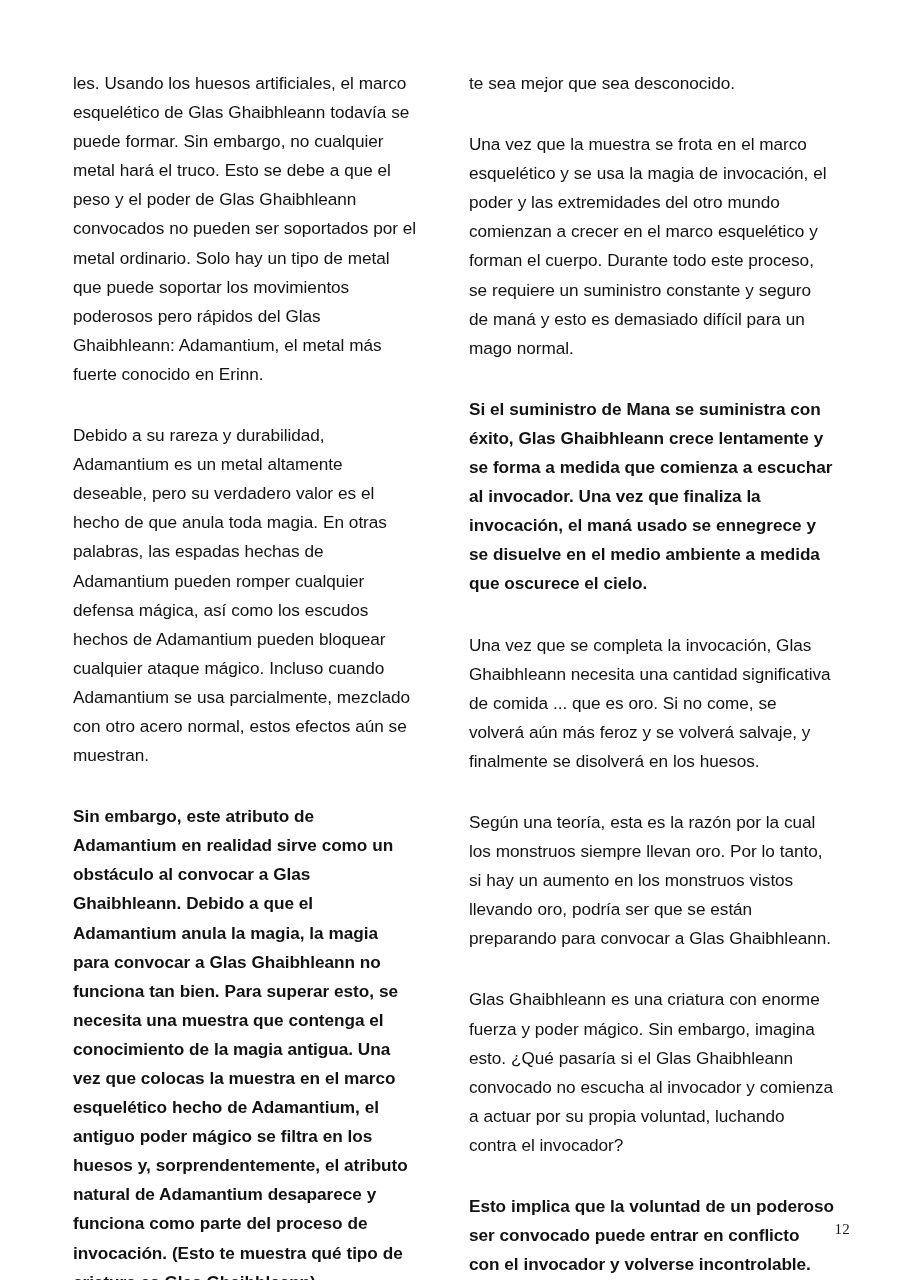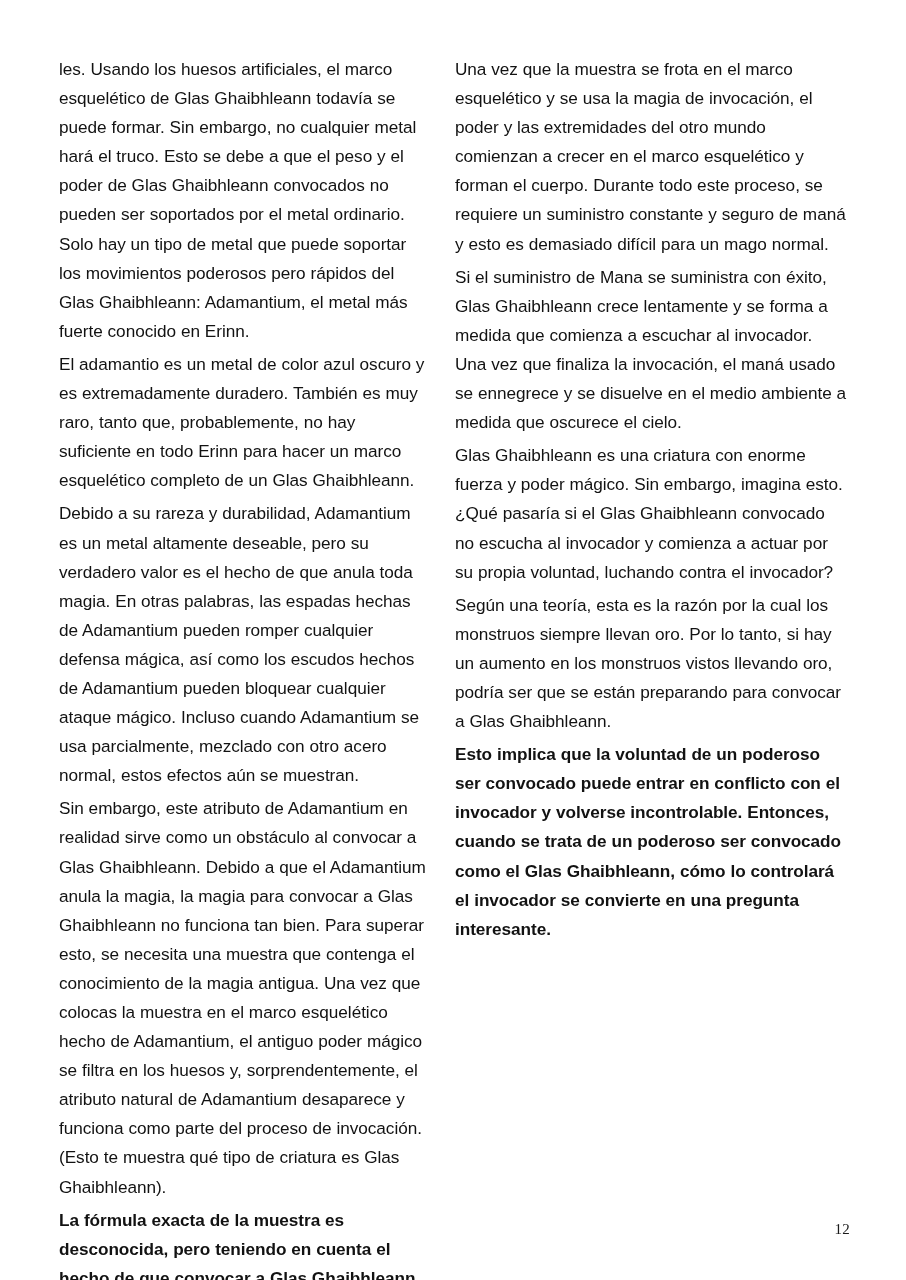--- a/index.html
+++ b/index.html
@@ -37,66 +37,67 @@
   }
   .column {
     width: 375px;
     display: flex;
     flex-direction: column;
   }
   .column-left { width: 376px; }
   .column-right { width: 397px; }
 
   p.para {
-    margin: 2px;
+    margin: 16px;
     font-size: 17.2px;
     line-height: 29.1px;
     letter-spacing: -0.05px;
     text-align: left;
     color: #121212;
     word-spacing: 0.2px;
     -webkit-font-smoothing: antialiased;
   }
   
   .gap-none  { margin-top: 0; }
   .gap-small { margin-top: 11px; }
   .gap-mid   { margin-top: 30px; }
   .gap-large { margin-top: 46px; font-weight: bold; }
-  .gap-xl    { margin-top: 52px; }
+  .gap-xl    { margin-top: 52px; font-weight: bold; }
 
   .page-number {
     position: absolute;
     right: 56px;
     bottom: 42px;
     font-family: Liberation Serif, serif;
     font-size: 15px;
     color: #1a1a1a;
     letter-spacing: 0.3px;
   }
 </style>
 </head>
 <body>
 
 <div class="page">
 
   <div class="columns">
 
     <div class="column column-left">
       <p class="para gap-none">les. Usando los huesos artificiales, el marco esquelético de Glas Ghaibhleann todavía se puede formar. Sin embargo, no cualquier metal hará el truco. Esto se debe a que el peso y el poder de Glas Ghaibhleann convocados no pueden ser soportados por el metal ordinario. Solo hay un tipo de metal que puede soportar los movimientos poderosos pero rápidos del Glas Ghaibhleann: Adamantium, el metal más fuerte conocido en Erinn.</p>
-      <p class="para gap-xl">El adamantio es un metal de color azul oscuro y es extremadamente duradero. También es muy raro, tanto que, probablemente, no hay suficiente en todo Erinn para hacer un marco esquelético completo de un Glas Ghaibhleann.</p>
       <p class="para gap-small">Debido a su rareza y durabilidad, Adamantium es un metal altamente deseable, pero su verdadero valor es el hecho de que anula toda magia. En otras palabras, las espadas hechas de Adamantium pueden romper cualquier defensa mágica, así como los escudos hechos de Adamantium pueden bloquear cualquier ataque mágico. Incluso cuando Adamantium se usa parcialmente, mezclado con otro acero normal, estos efectos aún se muestran.</p>
       <p class="para gap-xl">Sin embargo, este atributo de Adamantium en realidad sirve como un obstáculo al convocar a Glas Ghaibhleann. Debido a que el Adamantium anula la magia, la magia para convocar a Glas Ghaibhleann no funciona tan bien. Para superar esto, se necesita una muestra que contenga el conocimiento de la magia antigua. Una vez que colocas la muestra en el marco esquelético hecho de Adamantium, el antiguo poder mágico se filtra en los huesos y, sorprendentemente, el atributo natural de Adamantium desaparece y funciona como parte del proceso de invocación. (Esto te muestra qué tipo de criatura es Glas Ghaibhleann).</p>
       <p class="para gap-large">La fórmula exacta de la muestra es desconocida, pero teniendo en cuenta el hecho de que convocar a Glas Ghaibhleann puede significar la destrucción de todo el mundo, probablemen-</p>
     </div>
 
     <div class="column column-right">
+      <p class="para gap-none">te sea mejor que sea desconocido.</p>
       <p class="para gap-small">Una vez que la muestra se frota en el marco esquelético y se usa la magia de invocación, el poder y las extremidades del otro mundo comienzan a crecer en el marco esquelético y forman el cuerpo. Durante todo este proceso, se requiere un suministro constante y seguro de maná y esto es demasiado difícil para un mago normal.</p>
       <p class="para gap-xl">Si el suministro de Mana se suministra con éxito, Glas Ghaibhleann crece lentamente y se forma a medida que comienza a escuchar al invocador. Una vez que finaliza la invocación, el maná usado se ennegrece y se disuelve en el medio ambiente a medida que oscurece el cielo.</p>
+      <p class="para gap-mid">Una vez que se completa la invocación, Glas Ghaibhleann necesita una cantidad significativa de comida ... que es oro. Si no come, se volverá aún más feroz y se volverá salvaje, y finalmente se disolverá en los huesos.</p>
+      <p class="para gap-mid">Según una teoría, esta es la razón por la cual los monstruos siempre llevan oro. Por lo tanto, si hay un aumento en los monstruos vistos llevando oro, podría ser que se están preparando para convocar a Glas Ghaibhleann.</p>
       <p class="para gap-small">Glas Ghaibhleann es una criatura con enorme fuerza y poder mágico. Sin embargo, imagina esto. ¿Qué pasaría si el Glas Ghaibhleann convocado no escucha al invocador y comienza a actuar por su propia voluntad, luchando contra el invocador?</p>
-      <p class="para gap-mid">Según una teoría, esta es la razón por la cual los monstruos siempre llevan oro. Por lo tanto, si hay un aumento en los monstruos vistos llevando oro, podría ser que se están preparando para convocar a Glas Ghaibhleann.</p>
       <p class="para gap-large">Esto implica que la voluntad de un poderoso ser convocado puede entrar en conflicto con el invocador y volverse incontrolable. Entonces, cuando se trata de un poderoso ser convocado como el Glas Ghaibhleann, cómo lo controlará el invocador se convierte en una pregunta interesante.</p>
     </div>
 
   </div>
 
   <div class="page-number">12</div>
 
 </div>
 
 </body></html>

